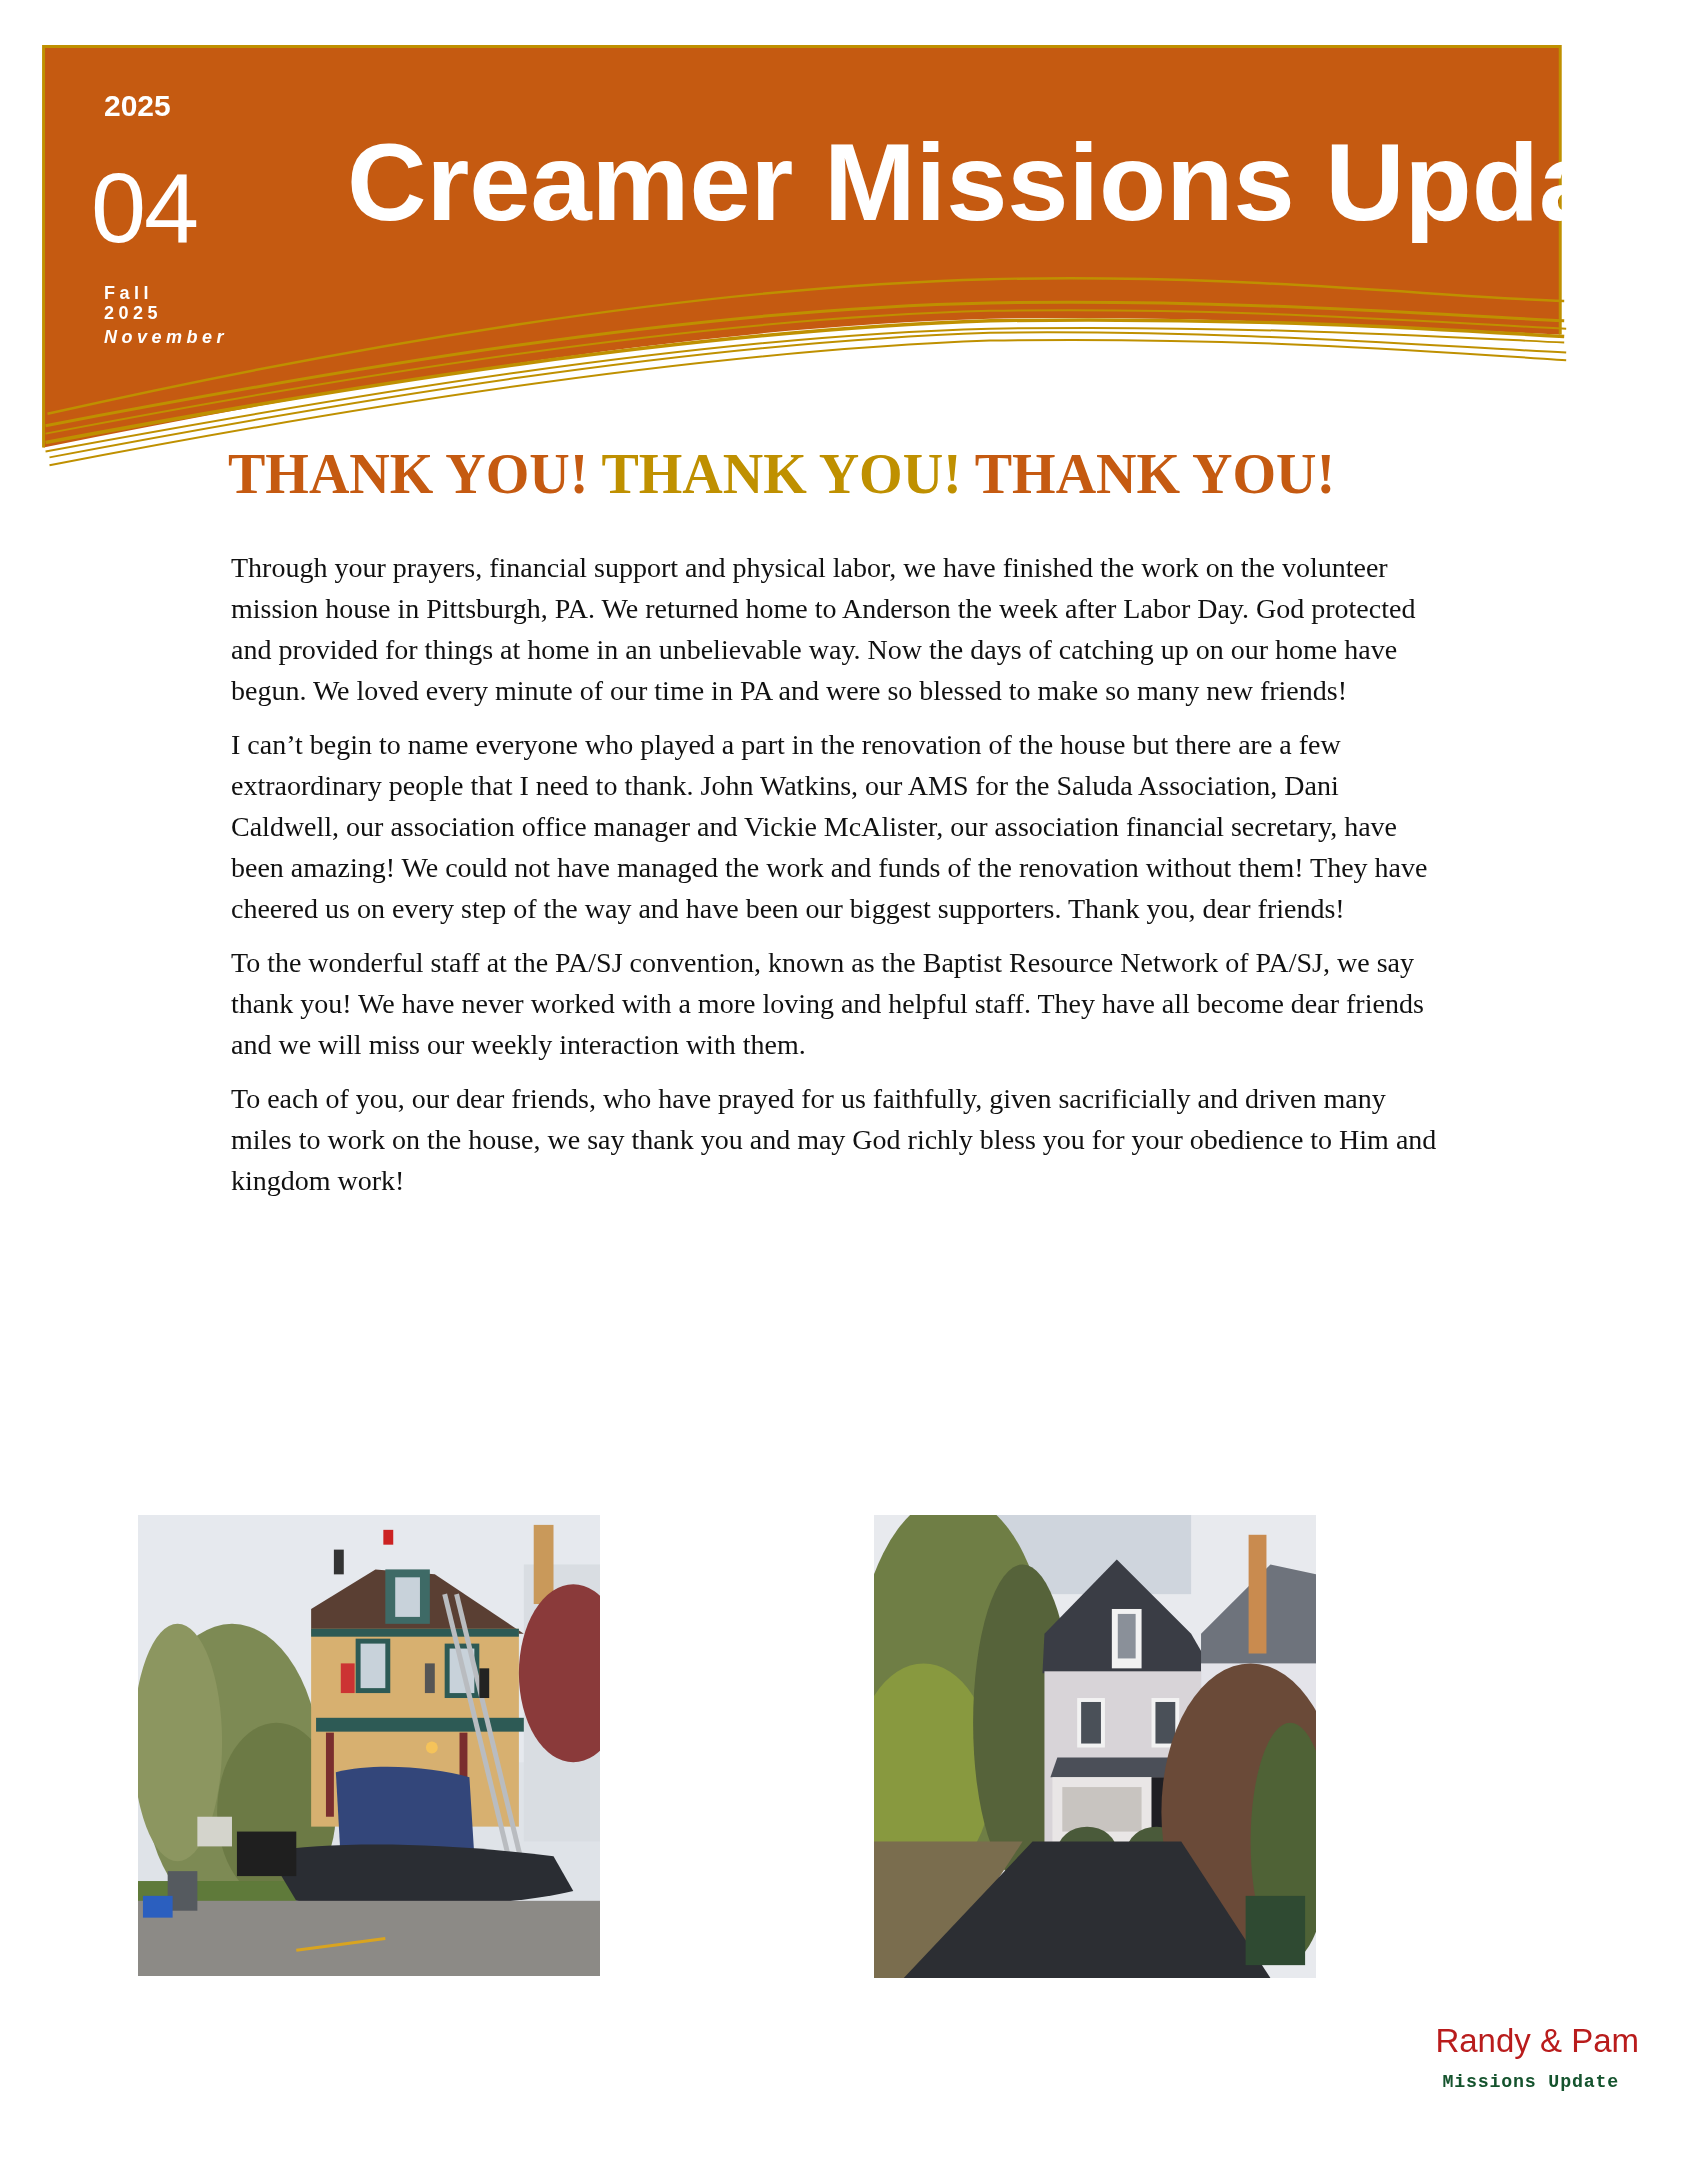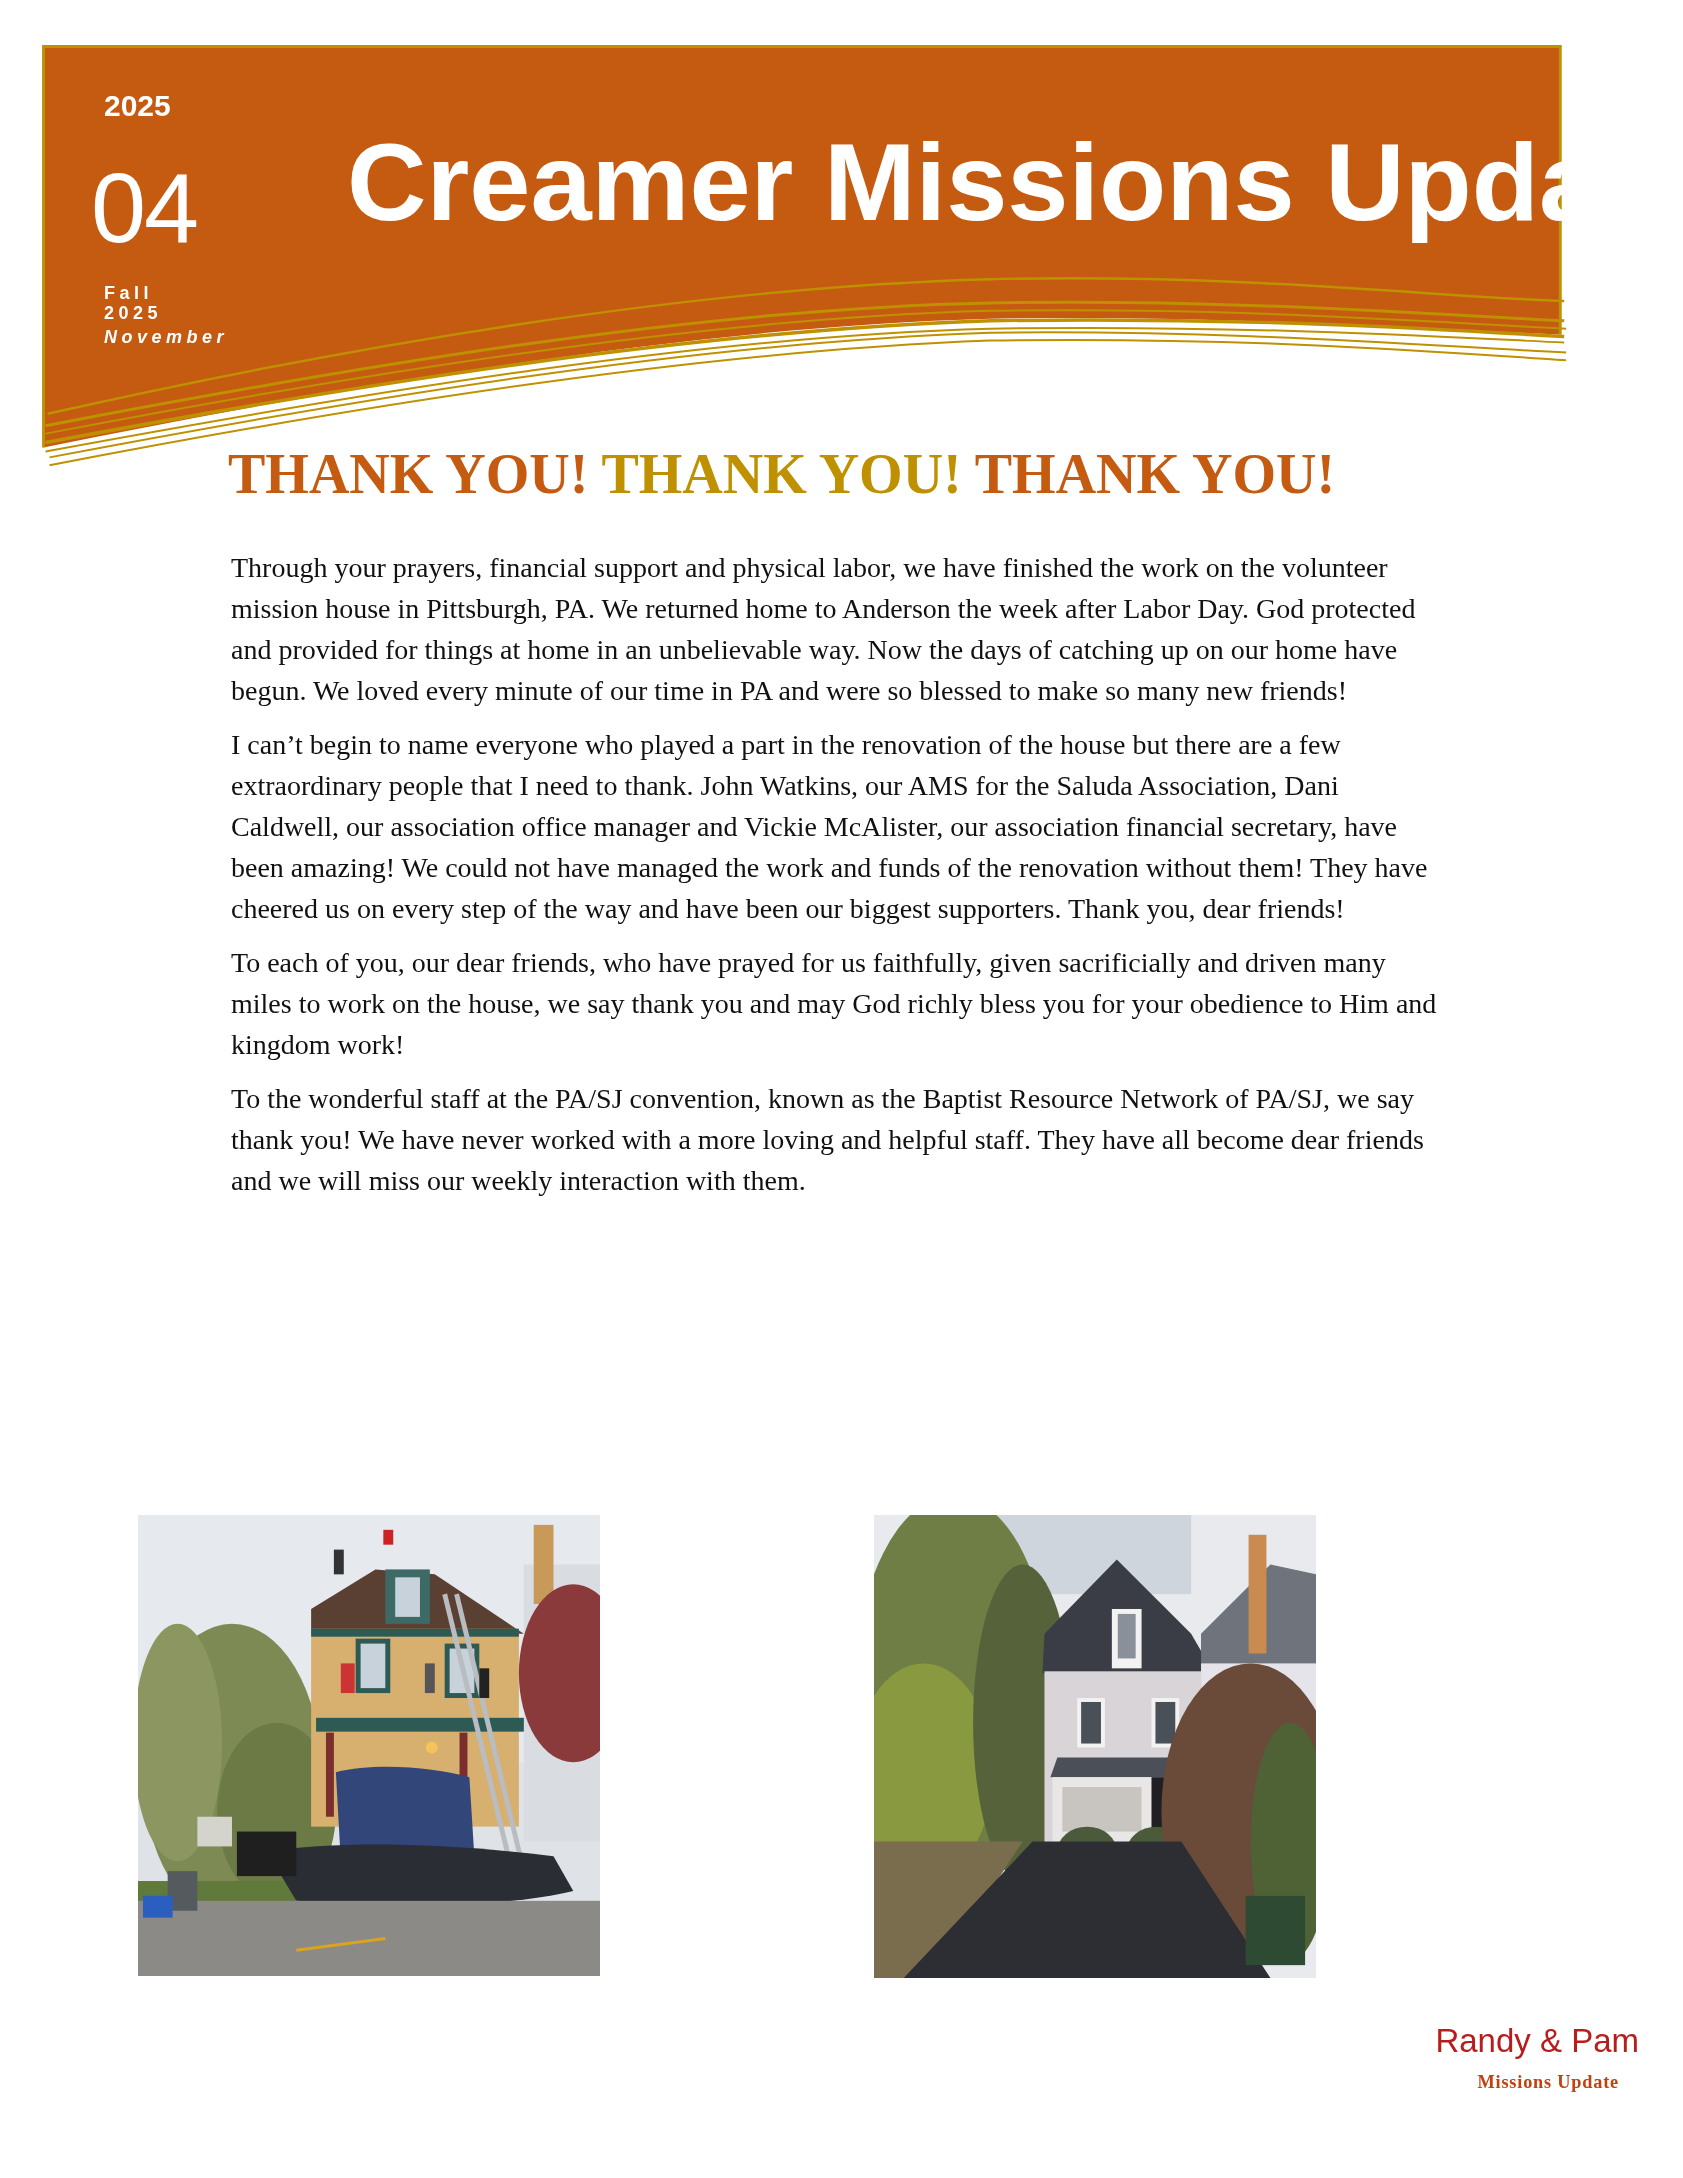--- a/index.html
+++ b/index.html
@@ -11,21 +11,21 @@
   .hdr-title { position:absolute; left:347px; top:127px; width:1193px; text-align:right; font-family:"Liberation Sans", sans-serif; font-weight:bold; font-size:110px; color:#ffffff; line-height:1; white-space:nowrap; }
   .thanks { position:absolute; left:228px; top:444px; width:1267px; font-family:"Liberation Serif", serif; font-weight:bold; font-size:56px; line-height:1.1; white-space:nowrap; }
   .thanks .t1 { color:#C55A11; }
   .thanks .t2 { color:#BF9000; }
   .thanks .t3 { color:#C55A11; }
   .body-text { position:absolute; left:231px; top:547px; width:1218px; font-family:"Liberation Serif", serif; font-size:28px; line-height:41px; color:#111111; }
   .body-text p { margin:0 0 13px 0; }
   .photo { position:absolute; overflow:hidden; }
   .photo svg { display:block; width:100%; height:100%; }
   .footer-name { position:absolute; left:1391px; top:2024px; width:248px; text-align:right; font-family:"Liberation Sans", sans-serif; font-size:33px; color:#b91c1c; line-height:1; }
-  .footer-sub { position:absolute; left:1406px; top:2073px; width:213px; text-align:right; font-family:Liberation Serif, serif; font-weight:bold; font-size:18.3px; letter-spacing:0.8px; color:#c2410c; line-height:1; }
+  .footer-sub { position:absolute; left:1406px; top:2073px; width:213px; text-align:right; font-family:Liberation Mono, monospace; font-weight:bold; font-size:18.3px; letter-spacing:0.8px; color:#14532d; line-height:1; }
 </style>
 </head>
 <body>
 
 <svg class="banner-svg" viewBox="0 0 1700 500" xmlns="http://www.w3.org/2000/svg">
 
   <path d="M44 47 L1576 47 L1576 338 C1400 330 1200 318 1000 322 C700 330 350 390 44 452 Z" fill="#C55A11" stroke="none"></path>
 
   <path d="M44 452 L44 47 L1576 47 L1576 338" fill="none" stroke="#BF9000" stroke-width="3"></path>
 
@@ -49,22 +49,22 @@
 
 <div class="thanks">
   <span class="t1">THANK YOU!</span>
   <span class="t2">THANK YOU!</span>
   <span class="t3">THANK YOU!</span>
 </div>
 
 <div class="body-text">
   <p>Through your prayers, financial support and physical labor, we have finished the work on the volunteer mission house in Pittsburgh, PA.  We returned home to Anderson the week after Labor Day.  God protected and provided for things at home in an unbelievable way.  Now the days of catching up on our home have begun.  We loved every minute of our time in PA and were so blessed to make so many new friends!</p>
   <p>I can’t begin to name everyone who played a part in the renovation of the house but there are a few extraordinary people that I need to thank.  John Watkins, our AMS for the Saluda Association, Dani Caldwell, our association office manager and Vickie McAlister, our association financial secretary, have been amazing!  We could not have managed the work and funds of the renovation without them! They have cheered us on every step of the way and have been our biggest supporters.  Thank you, dear friends!</p>
+  <p>To the wonderful staff at the PA/SJ convention, known as the Baptist Resource Network of PA/SJ, we say thank you!  We have never worked with a more loving and helpful staff.  They have all become dear friends and we will miss our weekly interaction with them.</p>
   <p>To each of you, our dear friends, who have prayed for us faithfully, given sacrificially and driven many miles to work on the house, we say thank you and may God richly bless you for your obedience to Him and kingdom work!</p>
-  <p>To the wonderful staff at the PA/SJ convention, known as the Baptist Resource Network of PA/SJ, we say thank you!  We have never worked with a more loving and helpful staff.  They have all become dear friends and we will miss our weekly interaction with them.</p>
 </div>
 
 <div class="photo" style="left:138px; top:1515px; width:462px; height:461px;">
   <svg viewBox="0 0 467 466" xmlns="http://www.w3.org/2000/svg" preserveAspectRatio="none">
     <rect width="467" height="466" fill="#dfe3e8"></rect>
     <rect y="0" width="467" height="250" fill="#e6e9ee"></rect>
 
     <ellipse cx="95" cy="260" rx="90" ry="150" fill="#7d8a54"></ellipse>
     <ellipse cx="40" cy="230" rx="45" ry="120" fill="#8c9660"></ellipse>
     <ellipse cx="140" cy="300" rx="60" ry="90" fill="#6c7a45"></ellipse>

